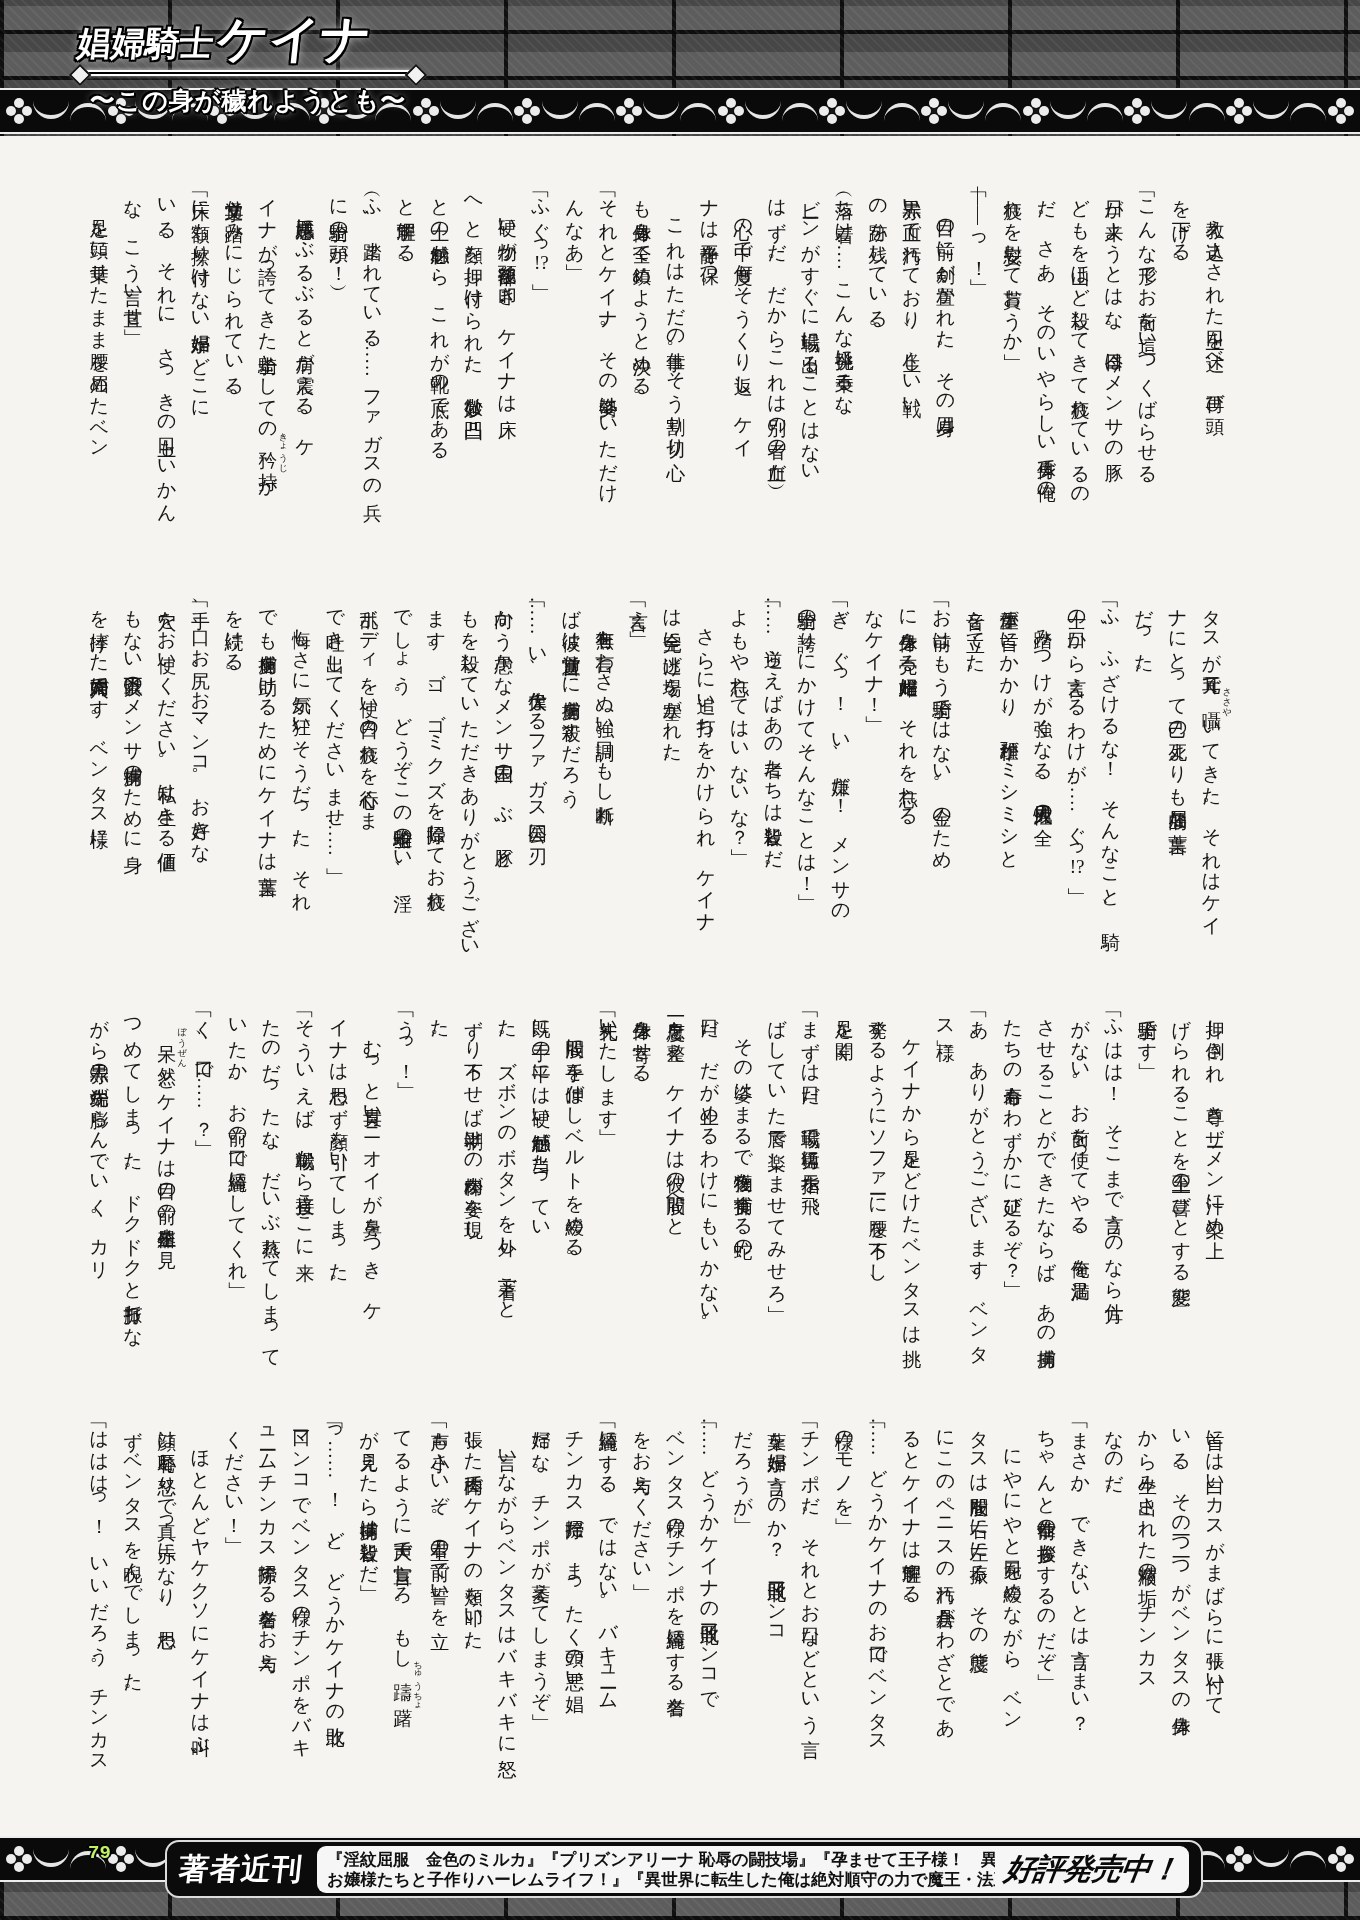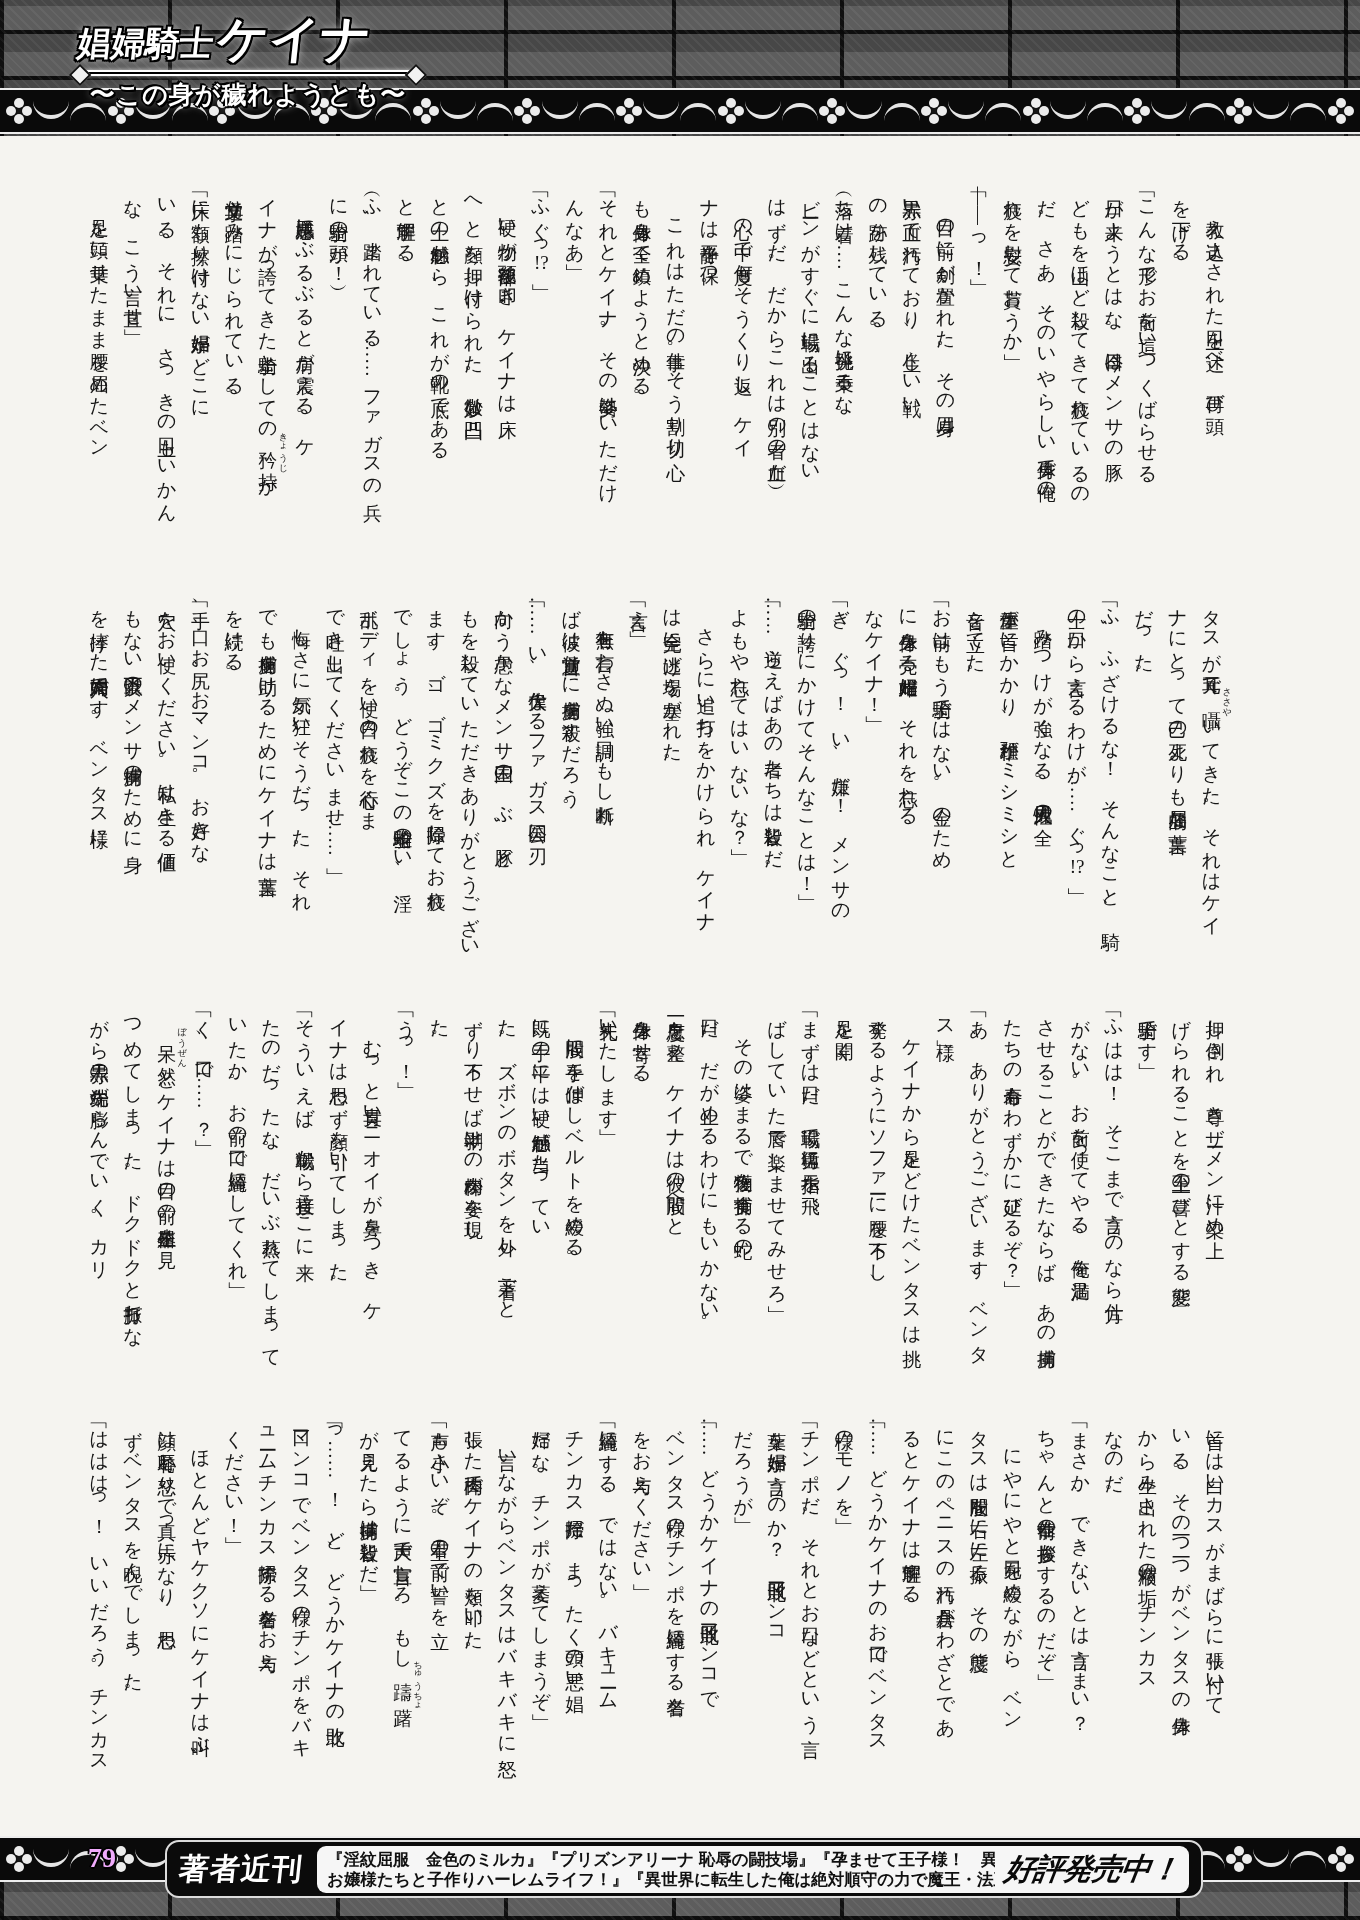--- a/index.html
+++ b/index.html
@@ -16,21 +16,21 @@
 
   
   .title-block{left:78px;top:14px;width:340px;z-index:6;}
   .title-line{display:flex;align-items:flex-end;gap:4px;transform:skewX(-6deg);color:#fff;font-weight:bold;white-space:nowrap;
     text-shadow:-2px 0 #000,2px 0 #000,0 -2px #000,0 2px #000,-2px -2px #000,2px 2px #000,2px -2px #000,-2px 2px #000,0 0 10px rgba(255,255,255,.9);}
   .title-prefix{font-size:34px;line-height:1;padding-bottom:3px;}
   .title-main{font-size:50px;line-height:1;}
   .title-rule{position:relative;margin:6px 2px 0 2px;height:2px;background:#000;border-top:2px solid #fff;border-bottom:2px solid #fff;box-shadow:0 0 4px rgba(255,255,255,.7);}
   .title-rule::before,.title-rule::after{content:"";position:absolute;top:-5px;width:12px;height:12px;background:#f2f2f2;transform:rotate(45deg);border:2px solid #111;}
   .title-rule::before{left:-8px;} .title-rule::after{right:-8px;}
-  .subtitle{margin-top:2px;text-align:center;font-size:25px;font-weight:bold;color:#fff;letter-spacing:1px;white-space:nowrap;
+  .subtitle{margin-top:8px;text-align:center;font-size:25px;font-weight:bold;color:#fff;letter-spacing:1px;white-space:nowrap;
     text-shadow:-2px 0 #000,2px 0 #000,0 -2px #000,0 2px #000,2px 2px #000,-2px -2px #000,0 0 8px rgba(255,255,255,.8);}
 
   
   .orn{left:0;width:1360px;height:46px;background:#0a0a0a;border-top:2px solid #ededed;border-bottom:2px solid #ededed;
     display:flex;align-items:center;justify-content:space-between;padding:0 6px;box-sizing:border-box;overflow:hidden;z-index:3;}
   .orn-top{top:88px;}
   .orn-bottom{top:1836px;}
   .flw{position:relative;width:26px;height:26px;flex:none;}
   .flw i{position:absolute;left:8px;top:0;width:10px;height:10px;border-radius:50%;background:#ececec;
     box-shadow:-8px 8px 0 #ececec,8px 8px 0 #ececec,0 16px 0 #ececec;}
@@ -44,21 +44,21 @@
 
   
   .band{position:absolute;left:84px;width:1148px;height:366px;writing-mode:vertical-rl;text-orientation:mixed;
     font-size:19px;line-height:33.7px;color:#161616;letter-spacing:.4px;z-index:2;}
   .band .col{height:100%;}
   .band ruby rt{font-size:9px;letter-spacing:0;}
   .tcy{text-combine-upright:all;}
   #band1{top:186px;} #band2{top:596px;} #band3{top:1006px;} #band4{top:1417px;}
 
   
-  .pgnum{left:88px;top:1842px;z-index:5;color:#f0abfc;font-size:28px;font-weight:bold;font-family:Liberation Serif, serif;
+  .pgnum{left:88px;top:1842px;z-index:5;color:#bef264;font-size:19px;font-weight:bold;font-family:Liberation Mono, monospace;
     text-shadow:-2px 0 #000,2px 0 #000,0 -2px #000,0 2px #000;}
   .footer-bar{left:165px;top:1840px;width:1038px;height:58px;background:#0b0b0b;border:2px solid #dcdcdc;border-radius:14px;
     box-sizing:border-box;display:flex;align-items:center;gap:14px;padding:0 12px;z-index:6;font-family:"Liberation Sans",sans-serif;}
   .author-label{color:#fff;font-weight:900;font-size:30px;white-space:nowrap;transform:skewX(-6deg);letter-spacing:1px;}
   .titles-box{flex:1;display:flex;align-items:center;background:#f6f6f6;border-radius:9px;padding:3px 10px;gap:10px;min-width:0;}
   .title-lines{flex:1;min-width:0;color:#101010;font-weight:700;font-size:16.5px;line-height:20px;white-space:nowrap;overflow:hidden;}
   .sale-badge{color:#0a0a0a;font-weight:900;font-style:italic;font-size:30px;white-space:nowrap;transform:skewX(-8deg);letter-spacing:-1px;}
 </style>
 </head>
 <body>

